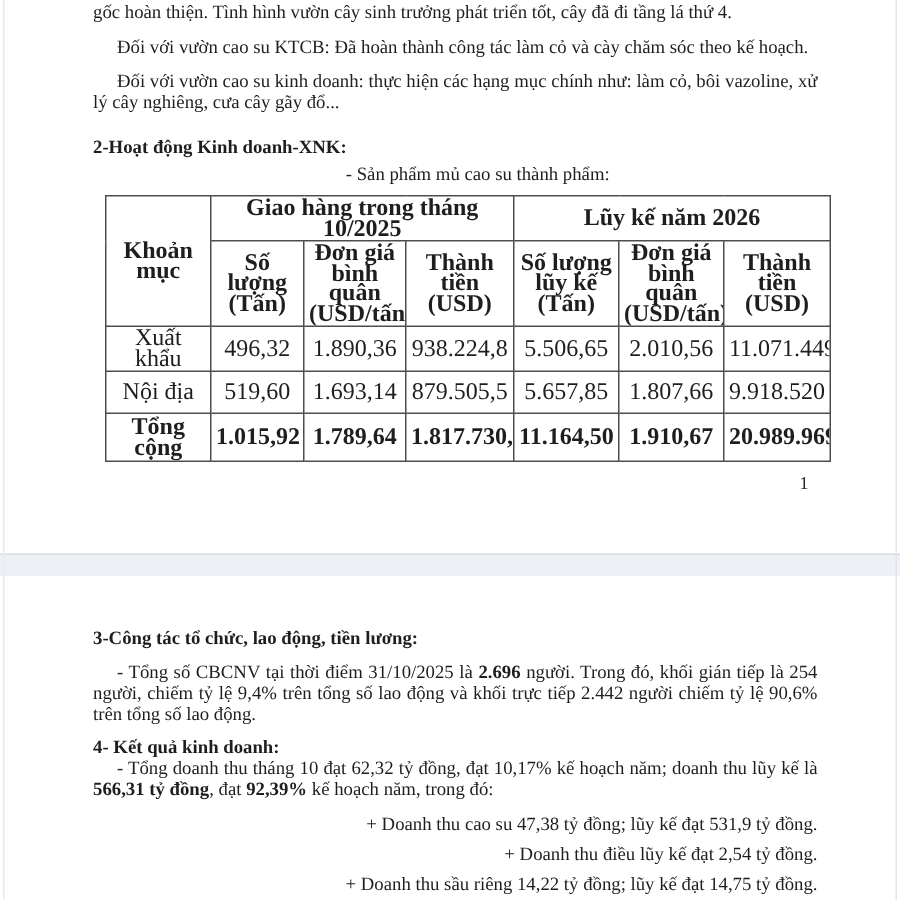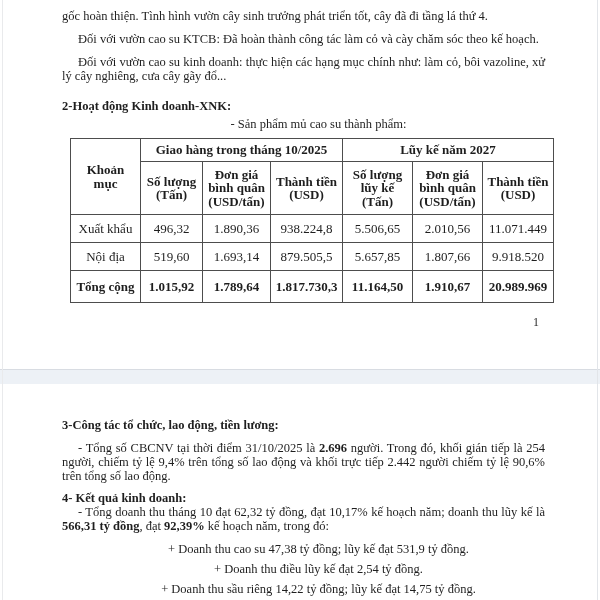--- a/index.html
+++ b/index.html
@@ -13,45 +13,45 @@
   .edge-line { position:absolute; top:0; bottom:0; width:1px; background:#e9eaec; z-index:5; }
   .edge-left { left:2px; }
   .edge-right { right:2px; background:#e2e5e9; }
 
   .page { position:absolute; left:0; right:0; background:#ffffff; }
   .page-1 { top:0; height:369px; }
   .page-gap { position:absolute; left:0; right:0; top:369px; height:20px;
               background:#edf1f6; border-top:1px solid #d8dce2; border-bottom:1px solid #e4e8ed; }
   .page-2 { top:384px; height:210px; }
 
-  .content { padding:9px 55px 0 62px; font-size:12.5px; line-height:14px; text-align:justify; }
+  .content { padding:1px 55px 0 62px; font-size:12.5px; line-height:14px; text-align:justify; }
   .content-2 { padding-top:34px; }
 
   .para { margin:0; }
   .indent { text-indent:16px; }
   .mt9 { margin-top:9px; }
   .heading { font-weight:bold; text-align:left; }
   .h-sec2 { margin-top:16px; }
   .h-sec4 { margin-top:8px; }
   .bullet-line { margin-top:4px; padding-left:30px; text-align:center; }
-  .sub-item { padding-left:30px; text-align:center; }
+  .sub-item { padding-left:30px; text-align:right; }
   .mt7 { }
   .mt6 { margin-top:6px;font-family:Liberation Serif, serif; }
 
   table.report {
     margin:7px 0 0 8px;
     border-collapse:collapse;
     width:483px;
     table-layout:fixed;
   }
   table.report td {
     border:1px solid #4d4d4d;
     text-align:center;
     vertical-align:middle;
-    font-size:13px;
+    font-size:16px;
     line-height:13.5px;
     padding:1px 3px;
     overflow:hidden;
   }
   tr.r-group { height:23px; }
   tr.r-sub { height:53px; }
   tr.r-data { height:28px; }
   tr.r-total { height:32px; }
   td.hc { font-weight:bold; }
   td.khoan { padding:1px 12px; }
@@ -81,21 +81,21 @@
             <col style="width:68px">
             <col style="width:72px">
           <col style="width:70px">
             <col style="width:70px">
             <col style="width:71px">
         </colgroup>
         <tbody>
           <tr class="r-group">
             <td rowspan="2" class="hc khoan">Khoản mục</td>
             <td colspan="3" class="hc">Giao hàng trong tháng 10/2025</td>
-            <td colspan="3" class="hc">Lũy kế năm 2027</td>
+            <td colspan="3" class="hc">Lũy kế năm 2026</td>
           </tr>
           <tr class="r-sub">
             <td class="hc">Số lượng (Tấn)</td>
             <td class="hc">Đơn giá bình quân (USD/tấn)</td>
             <td class="hc">Thành tiền (USD)</td>
             <td class="hc">Số lượng lũy kế (Tấn)</td>
             <td class="hc">Đơn giá bình quân (USD/tấn)</td>
             <td class="hc">Thành tiền (USD)</td>
           </tr>
           <tr class="r-data">

